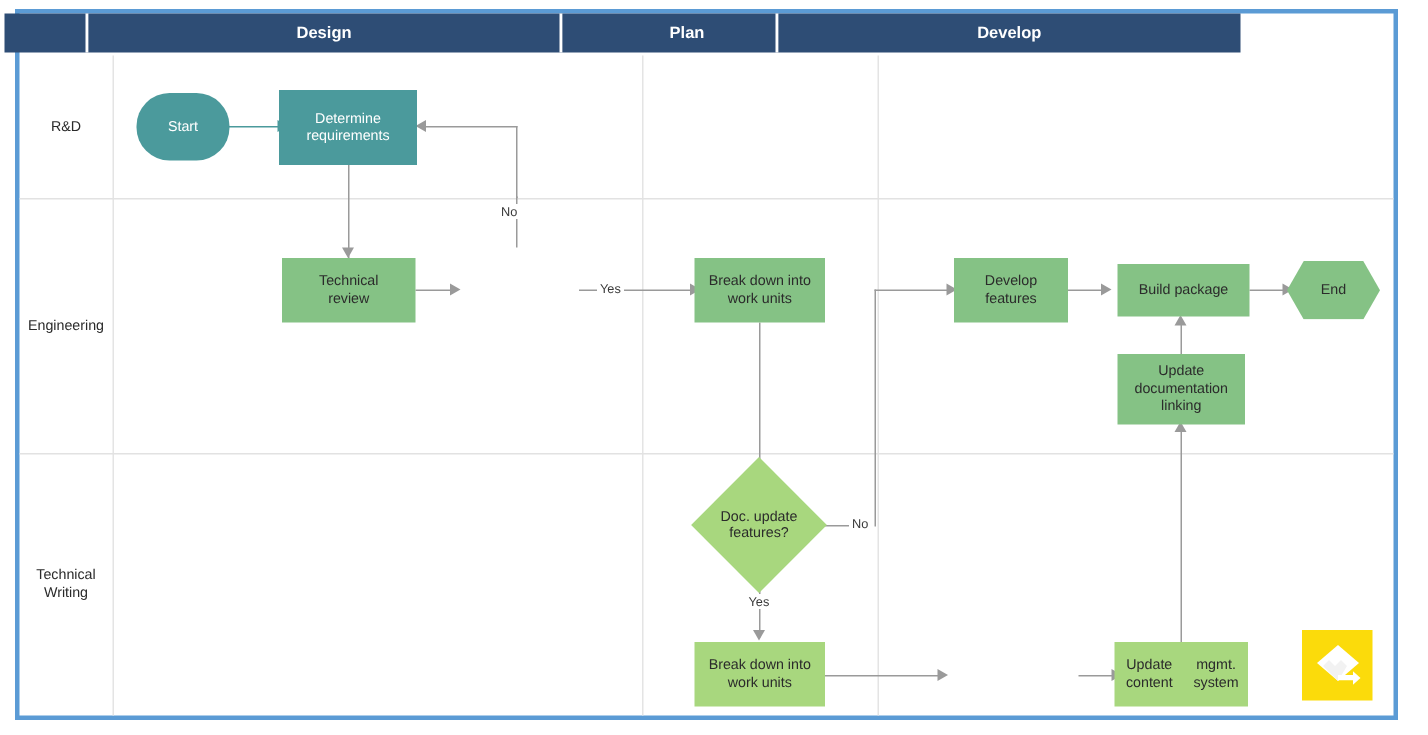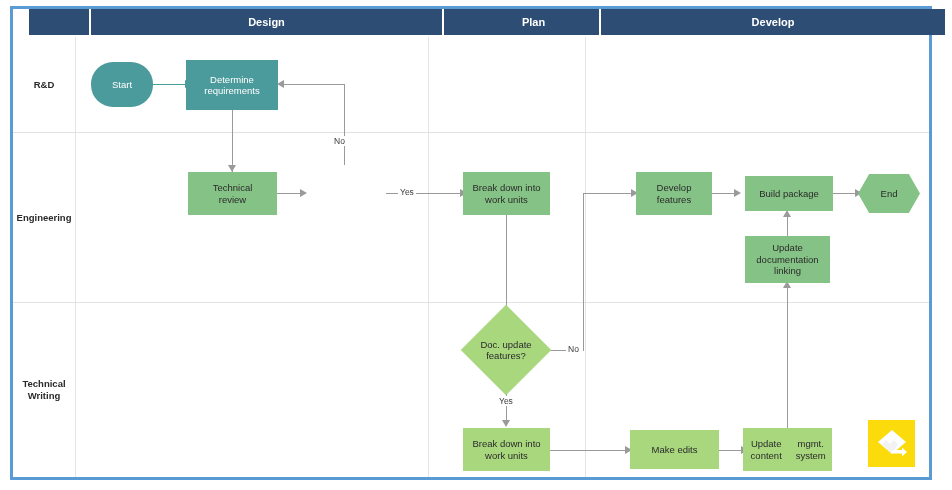--- a/index.html
+++ b/index.html
@@ -19,22 +19,22 @@
     border-bottom:3px solid #5b9bd5;
     border-right:3px solid #5b9bd5;
     box-sizing:border-box;
   }
   .frame-top{
     position:absolute;left:10px;top:6px;width:922px;height:3px;background:#5b9bd5;
   }
   
   .hdr{
     position:absolute;
-    top:9px;left:29px;
-    width:916px;height:26px;
+    top:9px;left:3px;
+    width:824px;height:26px;
     display:flex;
   }
   .hdr-cell{
     background:#2e4d75;
     color:#ffffff;
     font-size:11px;
     font-weight:bold;
     display:flex;align-items:center;justify-content:center;
     box-sizing:border-box;
     border-right:2px solid #ffffff;
@@ -50,21 +50,21 @@
   .lane{
     position:absolute;left:0;width:916px;
     border-bottom:1px solid #e2e2e2;
     box-sizing:border-box;
   }
   .lane:last-child{border-bottom:none;}
   .lane-label{
     position:absolute;left:0;width:62px;
     display:flex;align-items:center;justify-content:center;
     text-align:center;
-    font-size:9.5px;font-weight:bold;color:#2a2a2a;
+    font-size:9.5px;font-weight:normal;color:#2a2a2a;
     line-height:1.25;
   }
   
   .vline{
     position:absolute;top:37px;width:1px;background:#e4e4e4;
   }
   
   .node{
     position:absolute;
     display:flex;align-items:center;justify-content:center;
@@ -244,21 +244,20 @@
       <span>Doc. update</span>
       <span>features?</span>
     </div>
   </div>
 
   <div class="node n-green-lite" style="left:463px;top:428px;width:87px;height:43px;flex-direction:column;">
     <span>Break down into</span>
     <span>work units</span>
   </div>
 
-  <div class="node n-green-lite" style="left:630px;top:430px;width:89px;height:39px;">Make edits</div>
 
   <div class="node n-green-lite" style="left:743px;top:428px;width:89px;height:43px;flex-direction:row;justify-content:center;">
     <span>Update content</span>
     <span>mgmt. system</span>
   </div>
 
   <div class="appicon" style="left:868px;top:420px;">
     <svg width="34" height="34" viewBox="0 0 34 34">
       <polygon points="17,3 31,15 17,27 3,15" fill="#ffffff"></polygon>
       <polygon points="7,17 11,13 15,17 19,13 23,17 17,27" fill="#f2f2f2"></polygon>

